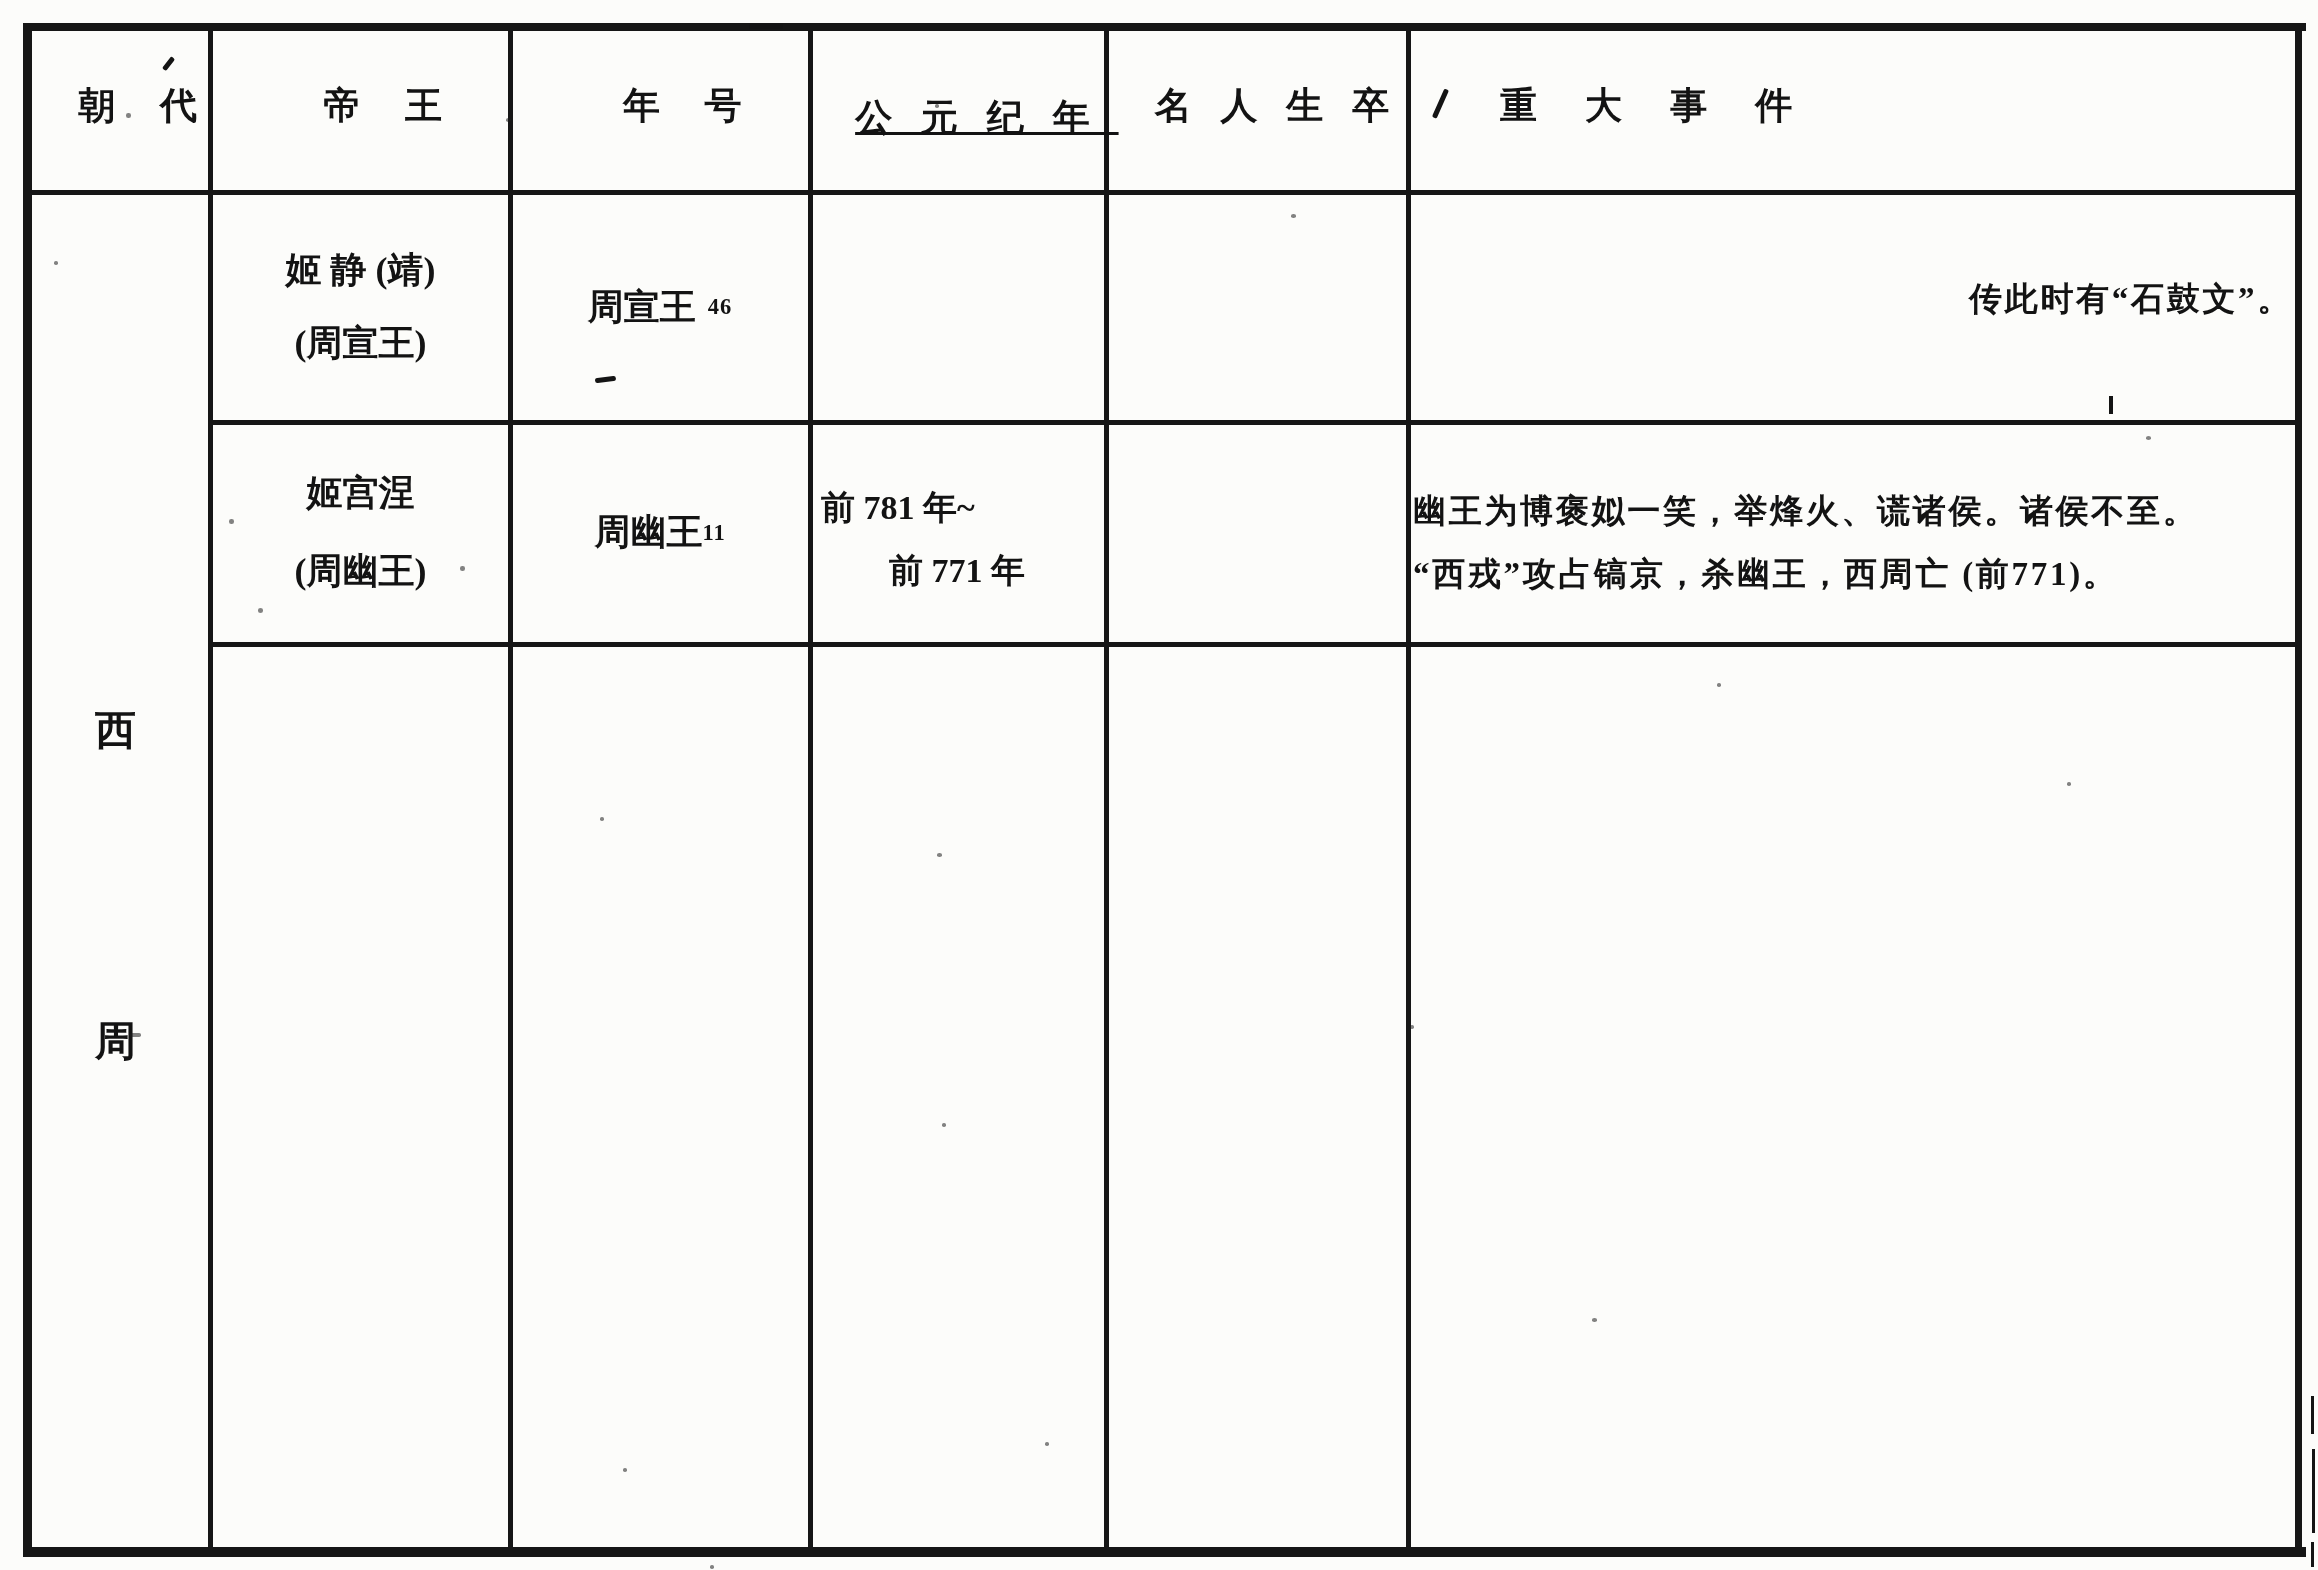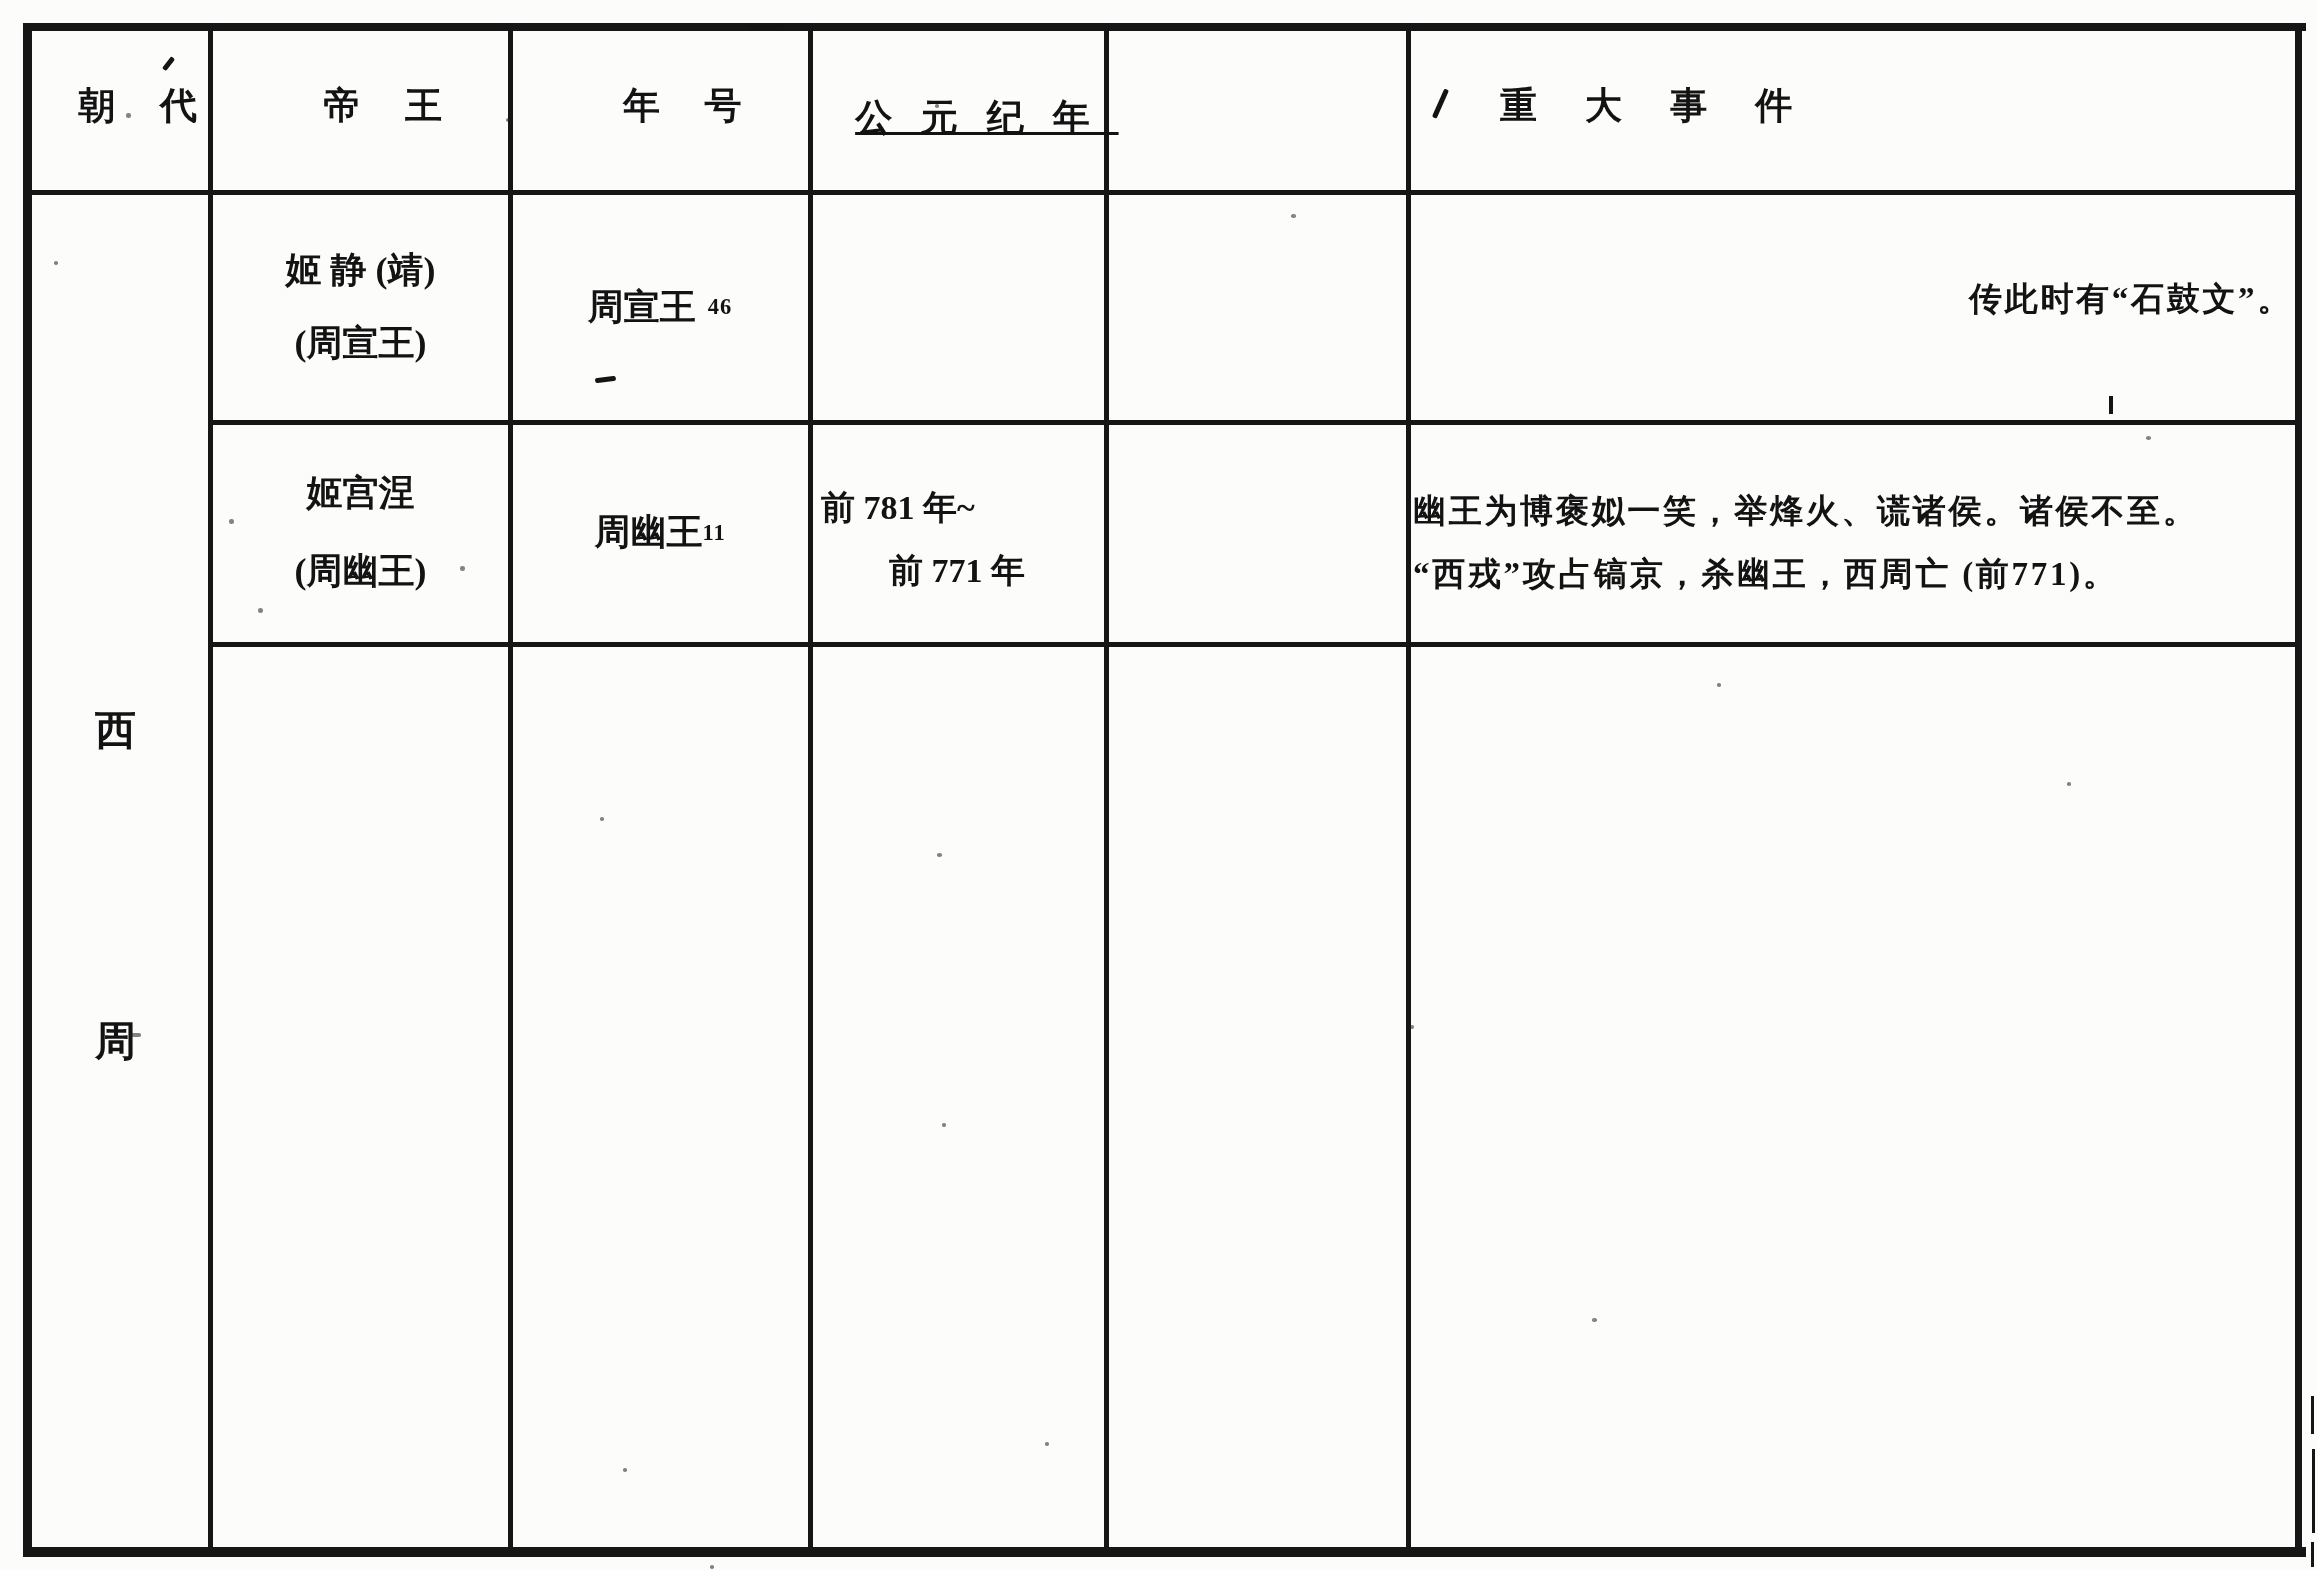--- a/index.html
+++ b/index.html
@@ -48,20 +48,23 @@
     <span>朝代</span>
   </div>
   <div class="cell hdr ls-wide" style="left:213px;  top:22.5px; width:295px; height:167px;text-align:center;">
     <span>帝王</span>
   </div>
   <div class="cell hdr ls-wide" style="left:512px;  top:22.5px; width:296px; height:167px;text-align:center;">
     <span>年号</span>
   </div>
   <div class="cell hdr ls-mid" style="left:812px;  top:34px; width:292px; height:167px;text-decoration:underline;">
     <span>公元纪年</span>
+  </div>
+  <div class="cell hdr ls-mid" style="left:1109px; top:22.5px; width:297px; height:167px;">
+    <span>名人生卒</span>
   </div>
   <div class="cell hdr ls-events" style="left:1410px; top:22.5px; width:891px; height:167px; justify-content:flex-start; padding-left:90px;">
     <span>重大事件</span>
   </div>
 
   <div class="dyn-char" style="left:22.5px; top:703px;">西</div>
   <div class="dyn-char" style="left:22.5px; top:1014px;">周</div>
 
   <div class="cell emp-cell btxt" style="left:213px; top:194px; width:295px; height:226px; gap:23.4px;">
     <div>姬 静 (靖)</div>

